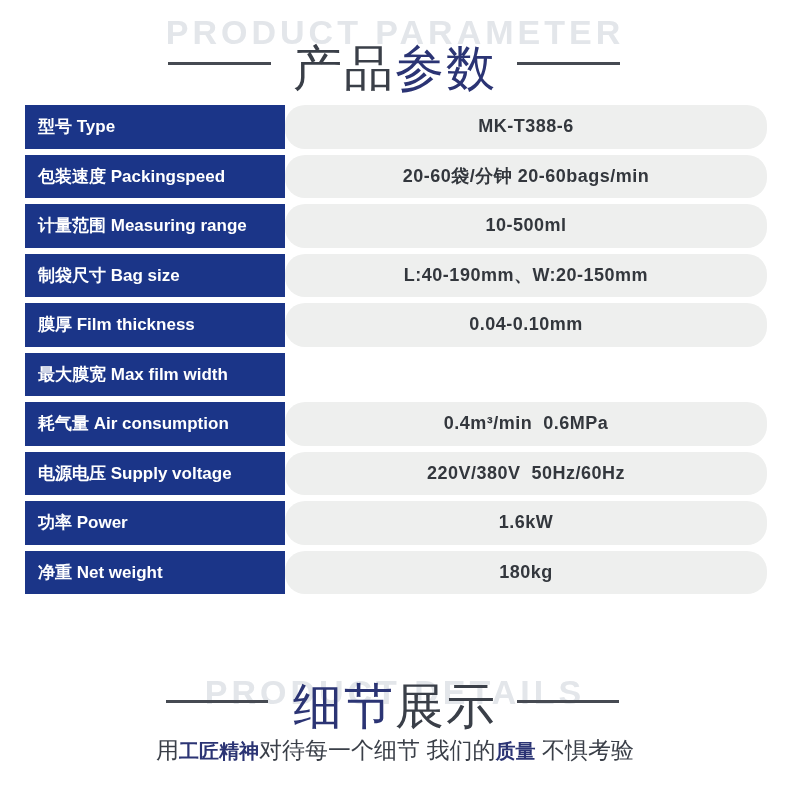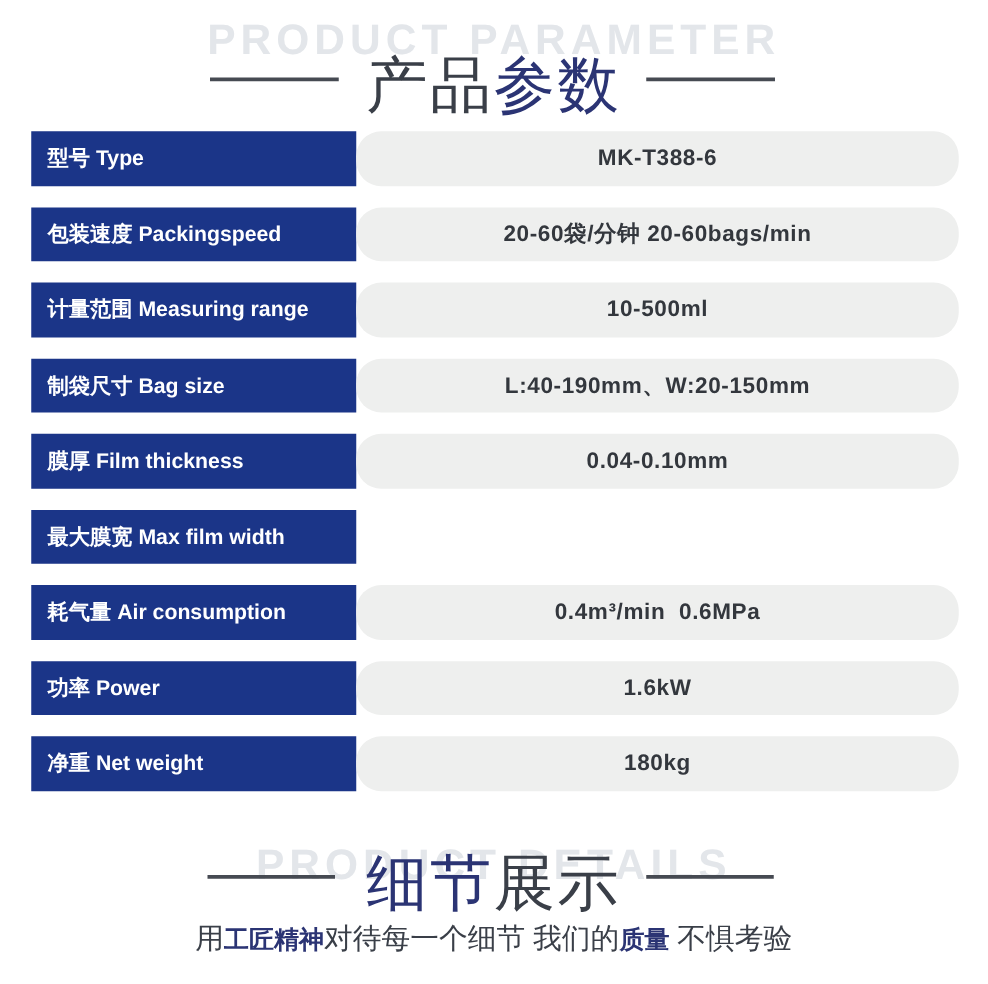--- a/index.html
+++ b/index.html
@@ -53,21 +53,21 @@
   #details-title{top:674px;}
   #details-line-left{left:166px;top:700px;width:102px;}
   #details-line-right{left:517px;top:700px;width:102px;}
   
   .spec-table{
     position:absolute;
     left:25px;top:105px;
     width:742px;
     display:flex;
     flex-direction:column;
-    gap:17px;
+    gap:6px;
   }
   .spec-row{
     display:flex;
     height:43.5px;
     width:100%;
   }
   .spec-label{
     flex:0 0 260px;
     background:var(--table-blue,#1b3588);
     color:#ffffff;
@@ -142,20 +142,24 @@
       <div class="spec-value">0.04-0.10mm</div>
     </div>
     <div class="spec-row">
       <div class="spec-label">最大膜宽 Max film width</div>
     </div>
     <div class="spec-row">
       <div class="spec-label">耗气量 Air consumption</div>
       <div class="spec-value">0.4m³/min  0.6MPa</div>
     </div>
     <div class="spec-row">
+      <div class="spec-label">电源电压 Supply voltage</div>
+      <div class="spec-value">220V/380V  50Hz/60Hz</div>
+    </div>
+    <div class="spec-row">
       <div class="spec-label">功率 Power</div>
       <div class="spec-value">1.6kW</div>
     </div>
     <div class="spec-row">
       <div class="spec-label">净重 Net weight</div>
       <div class="spec-value">180kg</div>
     </div>
   </div>
 
   <div class="sec-header">

